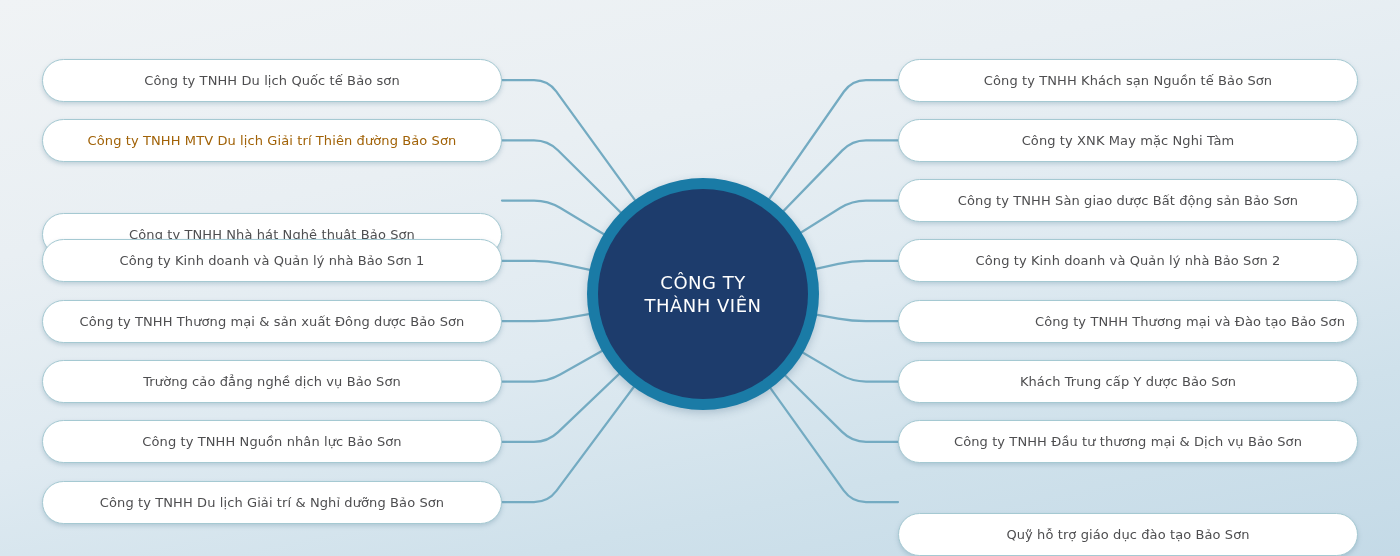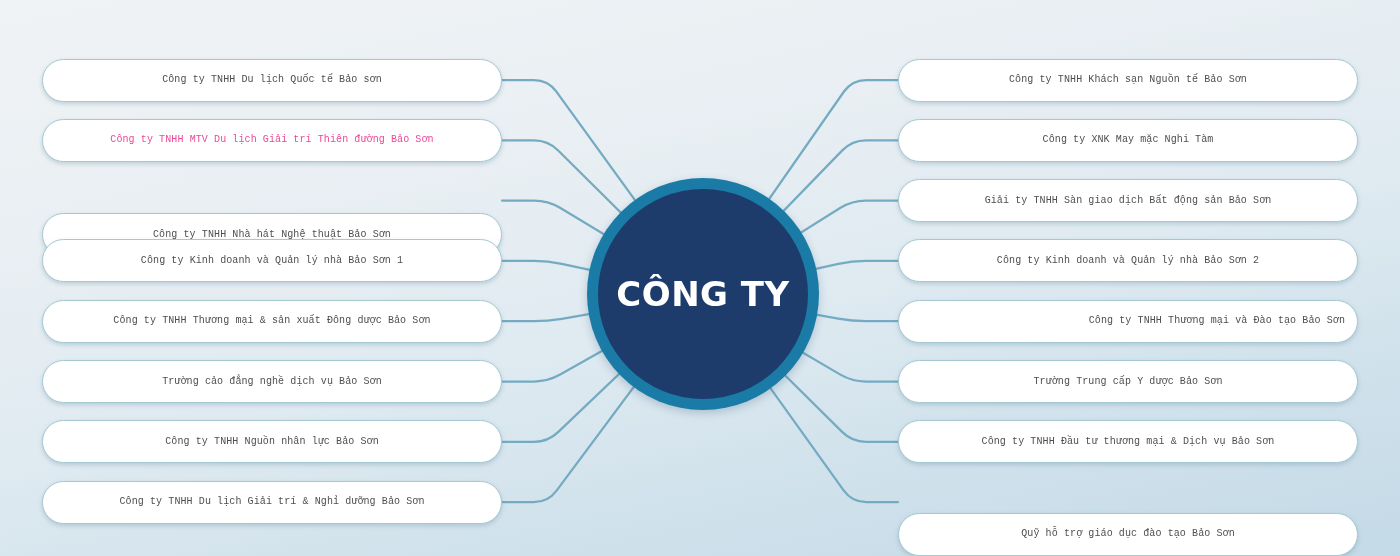--- a/index.html
+++ b/index.html
@@ -16,47 +16,46 @@
     width:460px;height:43px;
     box-sizing:border-box;
     background:#ffffff;
     border:1.5px solid #a5c9d2;
     border-radius:22px;
     display:flex;align-items:center;justify-content:center;
     box-shadow:0 2px 4px rgba(110,145,165,.35);
     padding:0 12px;
   }
   .pill .label{
-    font-size:10px;
+    font-size:13px;
     line-height:1;
     color:#4e4e50;
     white-space:nowrap;
     letter-spacing:.1px;
-    font-family:Liberation Mono, monospace;
   }
-  .pill .label.highlight{color:#ec4899;}
+  .pill .label.highlight{color:#a16207;}
   .center-node{
     position:absolute;
     width:232px;height:232px;
     border-radius:50%;
     background:#1a7ba6;
     display:flex;align-items:center;justify-content:center;
     box-shadow:0 3px 8px rgba(40,80,110,.25);
   }
   .center-inner{
     width:210px;height:210px;
     border-radius:50%;
     background:#1d3c6c;
     display:flex;flex-direction:column;align-items:center;justify-content:center;
     text-align:center;
   }
   .center-inner span{
     color:#ffffff;
-    font-weight:700;
-    font-size:34px;
+    font-weight:400;
+    font-size:18px;
     line-height:1.3;
     letter-spacing:.5px;
     white-space:nowrap;
   }
 </style>
 </head>
 <body>
 
 <div class="stage">
   <svg class="connectors" viewBox="0 0 1400 556" xmlns="http://www.w3.org/2000/svg">
@@ -105,37 +104,38 @@
       </div>
     </div>
   <div id="right-col">
       <div class="pill" style="left: 898px; top: 58.5px;">
         <span class="label">Công ty TNHH Khách sạn Nguồn tế Bảo Sơn</span>
       </div>
       <div class="pill" style="left: 898px; top: 118.8px;">
         <span class="label">Công ty XNK May mặc Nghi Tàm</span>
       </div>
       <div class="pill" style="left: 898px; top: 179.1px;">
-        <span class="label">Giải ty TNHH Sàn giao dịch Bất động sản Bảo Sơn</span>
+        <span class="label">Công ty TNHH Sàn giao dược Bất động sản Bảo Sơn</span>
       </div>
       <div class="pill" style="left: 898px; top: 239.4px;">
         <span class="label">Công ty Kinh doanh và Quản lý nhà Bảo Sơn 2</span>
       </div>
       <div class="pill" style="left: 898px; top: 299.7px; justify-content: flex-end;">
         <span class="label">Công ty TNHH Thương mại và Đào tạo Bảo Sơn</span>
       </div>
       <div class="pill" style="left: 898px; top: 360px;">
-        <span class="label">Trường Trung cấp Y dược Bảo Sơn</span>
+        <span class="label">Khách Trung cấp Y dược Bảo Sơn</span>
       </div>
       <div class="pill" style="left: 898px; top: 420.3px; text-align: right;">
         <span class="label">Công ty TNHH Đầu tư thương mại &amp; Dịch vụ Bảo Sơn</span>
       </div>
       <div class="pill" style="left: 898px; top: 480.6px; margin-top: 32px;">
         <span class="label">Quỹ hỗ trợ giáo dục đào tạo Bảo Sơn</span>
       </div>
     </div>
 
   <div class="center-node" id="center-node" style="left: 587px; top: 178px; background: rgb(26, 123, 166);">
     <div class="center-inner" style="background: rgb(29, 60, 108);">
       <span>CÔNG TY</span>
+      <span>THÀNH VIÊN</span>
     </div>
   </div>
 </div>
 
 </body></html>

